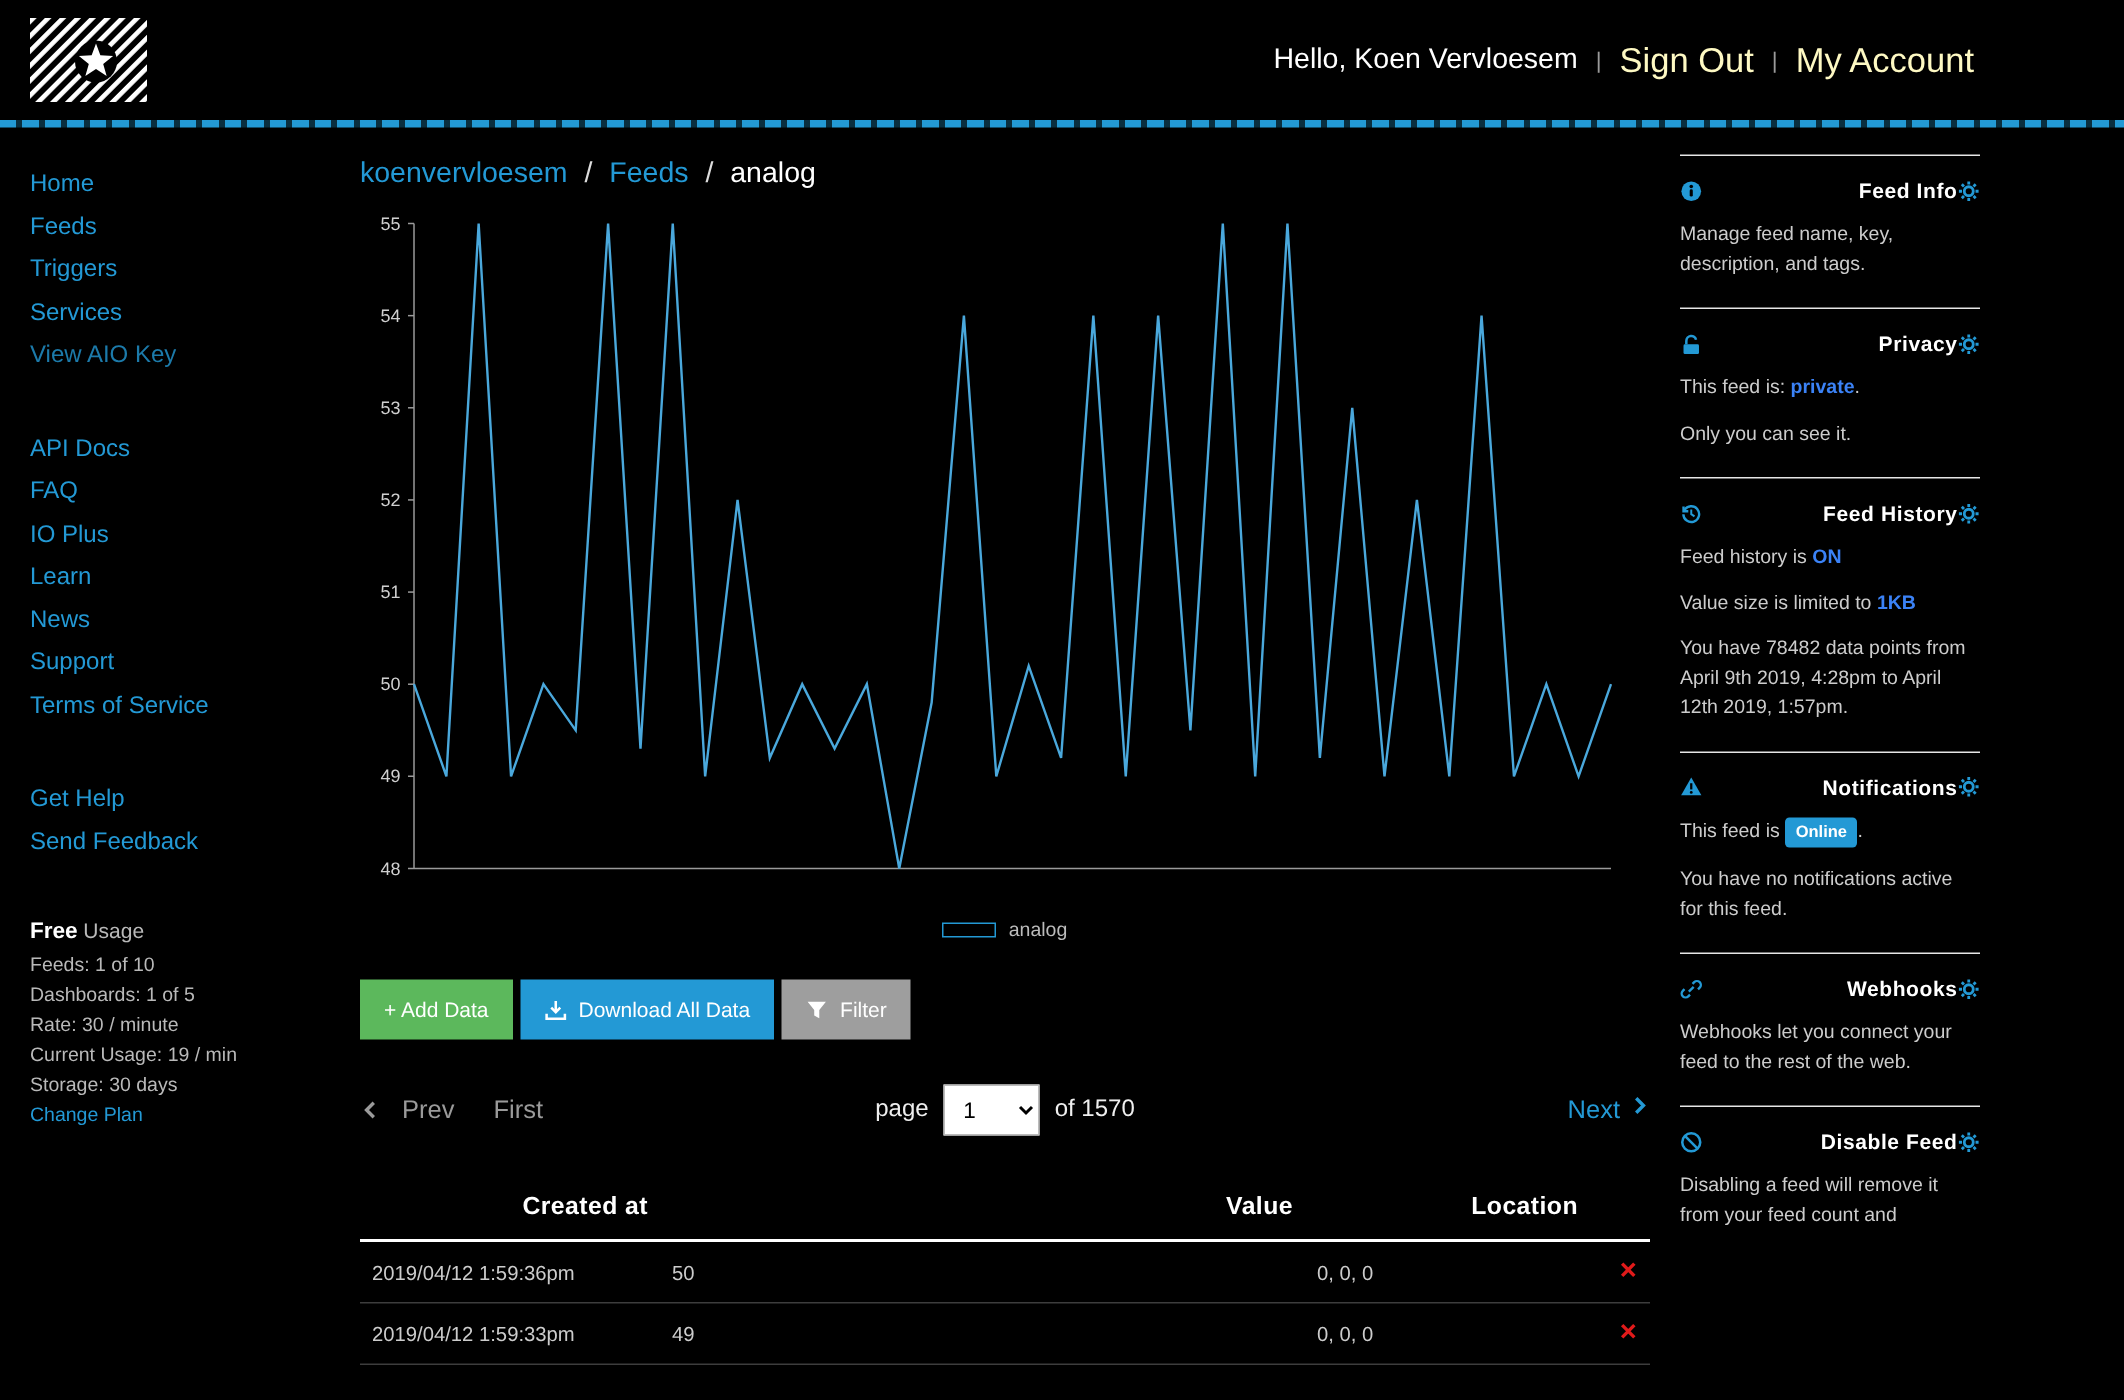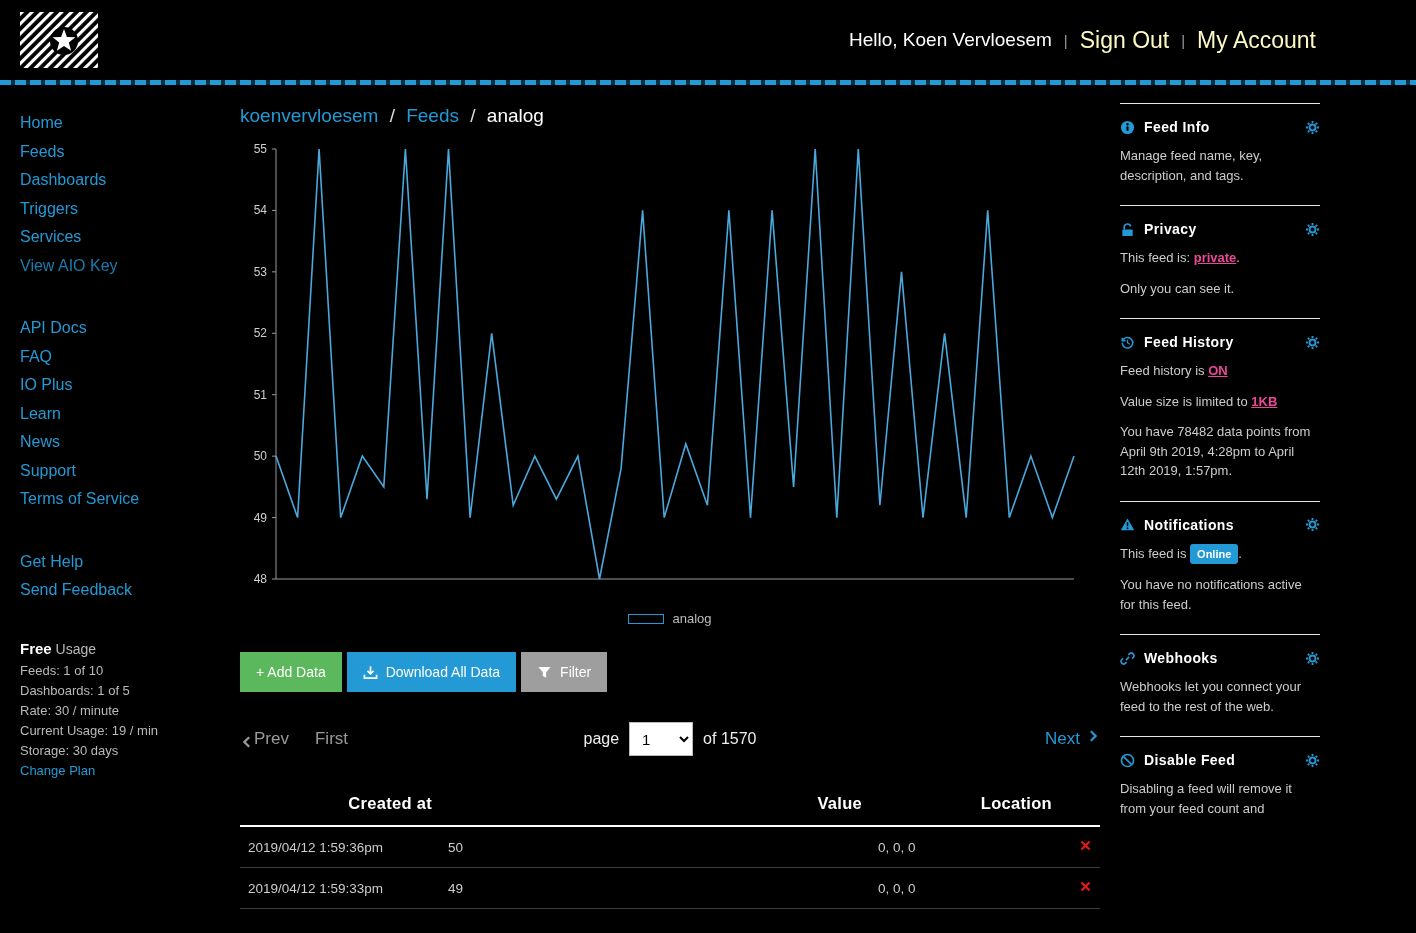--- a/index.html
+++ b/index.html
@@ -57,21 +57,21 @@
     height:40px; padding:0 16px; border:none; cursor:pointer;
     color:#fff; font-size:14px; font-family:"Liberation Sans", sans-serif;
   }
   .btn svg { width:15px; height:15px; }
   .btn-green { background:#5cb85c; }
   .btn-blue  { background:#2399d5; }
   .btn-grey  { background:#9e9e9e; }
 
   .pagination { display:flex; align-items:center; margin-top:30px; font-size:17px; }
   .pag-left  { flex:1; display:flex; align-items:center; gap:26px; color:#9a9a9a; }
-  .pag-left a { color:#9a9a9a; display:inline-flex; align-items:flex-end; gap:0; }
+  .pag-left a { color:#9a9a9a; display:inline-flex; align-items:center; gap:14px; }
   .pag-center{ flex:0 0 auto; display:flex; align-items:center; gap:10px; color:#eee; font-size:16px; }
   .pag-right { flex:1; display:flex; justify-content:flex-end; }
   .pag-right a { color:#2399d5; display:inline-flex; align-items:flex-start; gap:6px; }
   .chev { width:14px; height:14px; }
   .page-select {
     width:64px; height:34px; background:#fff; color:#000; border:1px solid #bbb;
     font-size:15px; padding:0 4px 0 8px; font-family:"Liberation Sans", sans-serif;
   }
 
   table.data { width:860px; border-collapse:collapse; margin-top:28px; }
@@ -85,28 +85,28 @@
   th.col-created, td.col-created { width:200px; }
   th.col-value,   td.col-value   { width:430px; }
   th.col-loc,     td.col-loc     { width:190px; }
   td.col-del { width:40px; text-align:right; }
   .del-btn { background:none; border:none; cursor:pointer; padding:0; }
   .del-btn svg { width:13px; height:13px; }
 
   
   .panel { width:200px; flex:0 0 200px; margin-left:20px; }
   .panel section { border-top:1px solid #e6e6e6; padding:15px 0 20px; }
-  .sec-head { display:flex; align-items:center; }
+  .sec-head { display:flex; align-items:center;text-align:right; }
   .sec-head .s-icon { width:15px; height:15px; flex:0 0 15px; }
   .sec-head .s-icon svg { width:15px; height:15px; display:block; }
   .sec-title { flex:1; margin-left:9px; color:#fff; font-size:14px; font-weight:bold; letter-spacing:.4px; }
   .sec-gear { background:none; border:none; cursor:pointer; padding:0; }
   .sec-gear svg { width:15px; height:15px; display:block; }
   .panel p { margin-top:11px; font-size:13px; line-height:1.5; color:#ccc; }
-  .panel p strong { color:#ec4899;text-decoration:underline; }
+  .panel p strong { color:#3b82f6; }
   .badge {
     background:#2399d5; color:#fff; font-size:11px; font-weight:bold;
     padding:2px 7px; border-radius:3px; display:inline-block;
   }
 </style>
 </head>
 <body>
 
 <header>
   <a class="logo">
@@ -131,21 +131,20 @@
   </div>
 </header>
 <div class="header-stripe"></div>
 
 <div class="layout">
 
   <nav class="sidebar">
     <div class="nav-group">
       <a>Home</a>
       <a>Feeds</a>
-      <a>Dashboards</a>
       <a>Triggers</a>
       <a>Services</a>
       <a class="dim">View AIO Key</a>
     </div>
     <div class="nav-group">
       <a>API Docs</a>
       <a>FAQ</a>
       <a>IO Plus</a>
       <a>Learn</a>
       <a>News</a>

